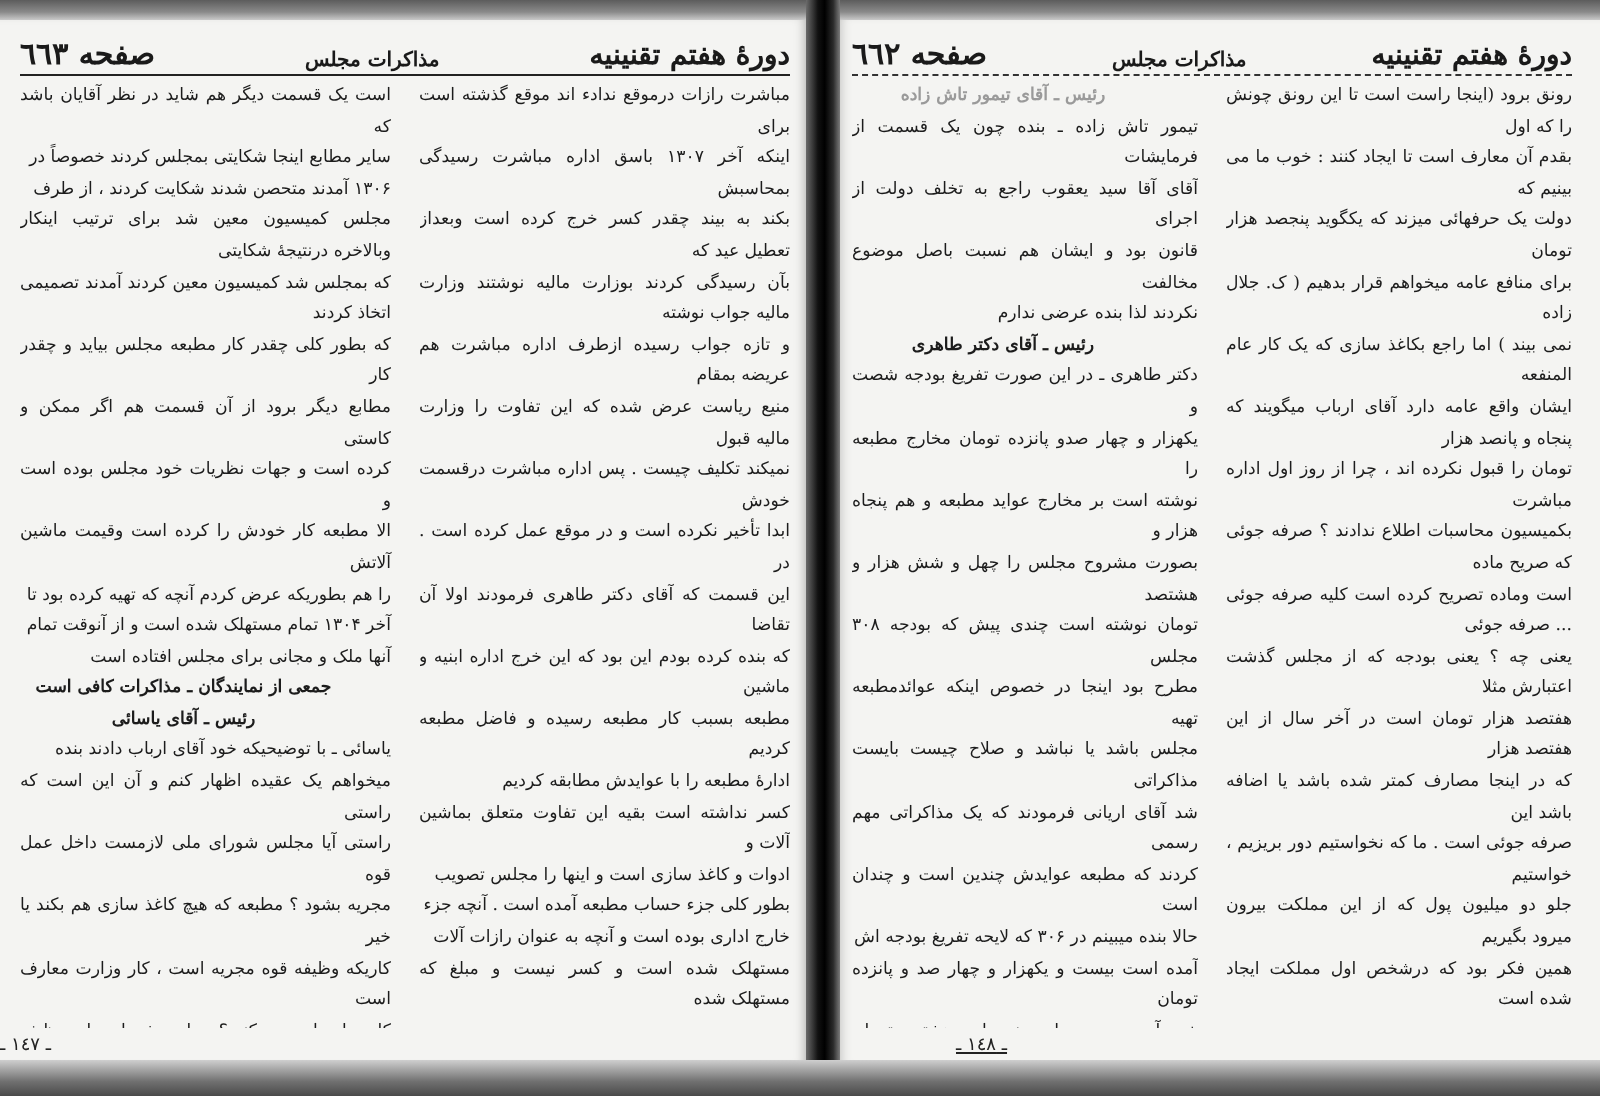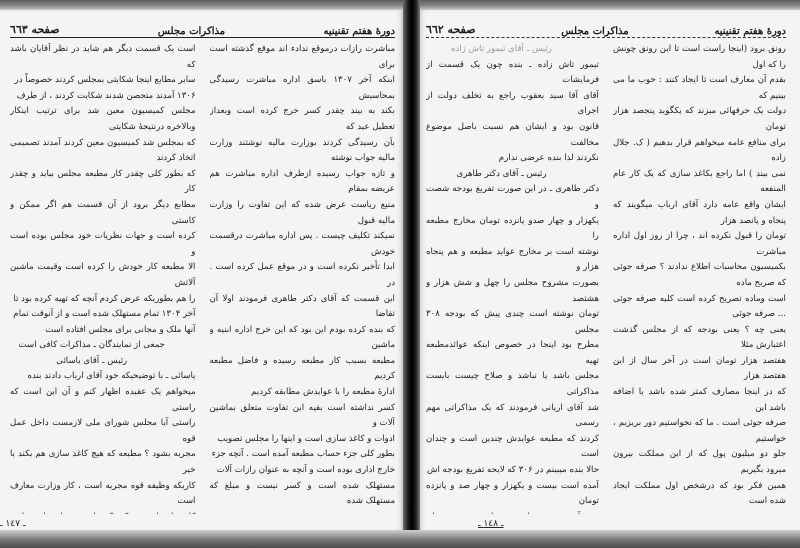--- a/index.html
+++ b/index.html
@@ -27,41 +27,41 @@
     background: linear-gradient(#cfcfcf, #707070 60%, #4a4a4a);
   }
 
   .header {
     position: absolute; top: 6px; left: 10px; right: 10px; height: 20px;
     display: flex; justify-content: space-between; align-items: flex-end;
     direction: rtl; font-family: "DejaVu Serif", serif;
     font-size: 10px; font-weight: bold; color: #1a1a1a;
   }
   .page.right .header { left: 8px; right: 14px; }
-  .header .journal { font-size: 10px; }
-  .header .pageno { font-size: 11px; direction: rtl; }
+  .header .journal { font-size: 14px; }
+  .header .pageno { font-size: 15px; direction: rtl; }
   .rule {
     position: absolute; top: 27px; left: 10px; right: 10px; height: 0;
     border-top: 1.6px solid #222;
   }
   .page.right .rule { left: 8px; right: 14px; border-top: 1.4px dashed #333; }
 
   .columns {
     position: absolute; top: 31px; left: 10px; right: 10px; bottom: 18px;
     display: flex; flex-direction: row-reverse; gap: 14px;
   }
   .page.right .columns { left: 8px; right: 14px; }
   .col {
     flex: 1; direction: rtl; text-align: justify;
     font-family: "DejaVu Serif", serif; font-size: 8.6px; line-height: 15.6px;
     color: #1c1c1c; overflow: hidden;
   }
   .col p { margin: 0; text-align-last: right; }
   .col p.speaker { text-indent: 0; }
-  .col p.center { text-align: left; text-align-last: center; padding-right: 22px; }
+  .col p.center { text-align: left; text-align-last: center; padding-right: 22px; font-weight: bold; }
   .col p.faint { color: #9a9a9a; }
 
   .footer {
     position: absolute; bottom: 4px; left: 0; right: 0;
     text-align: left; font-family: "DejaVu Serif", serif;
     font-size: 9px; color: #222; direction: rtl;
   }
   .page.left .footer { padding-right: 10px; }
   .page.right .footer { padding-left: 60px; text-decoration: underline; }
 </style>

